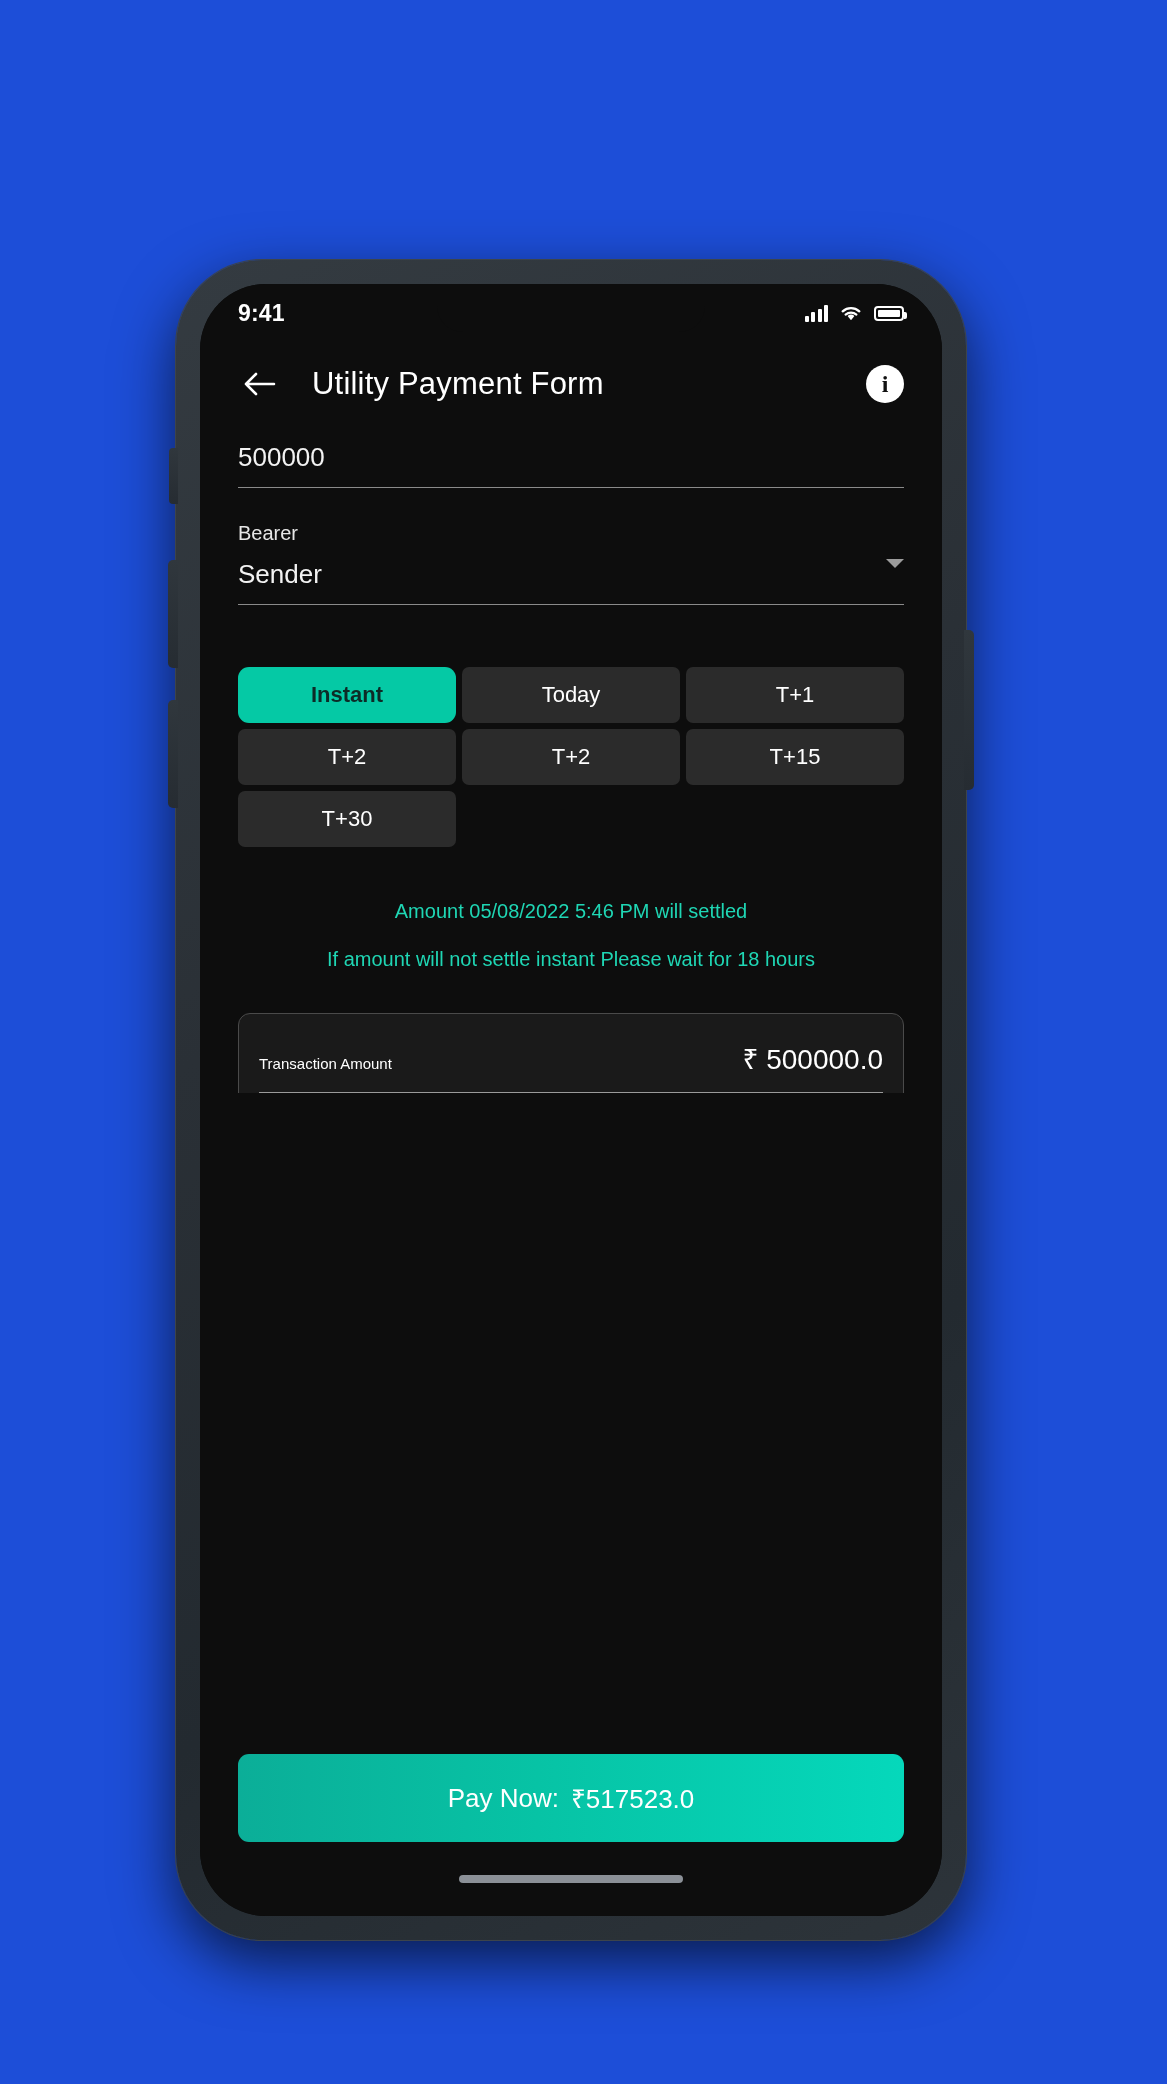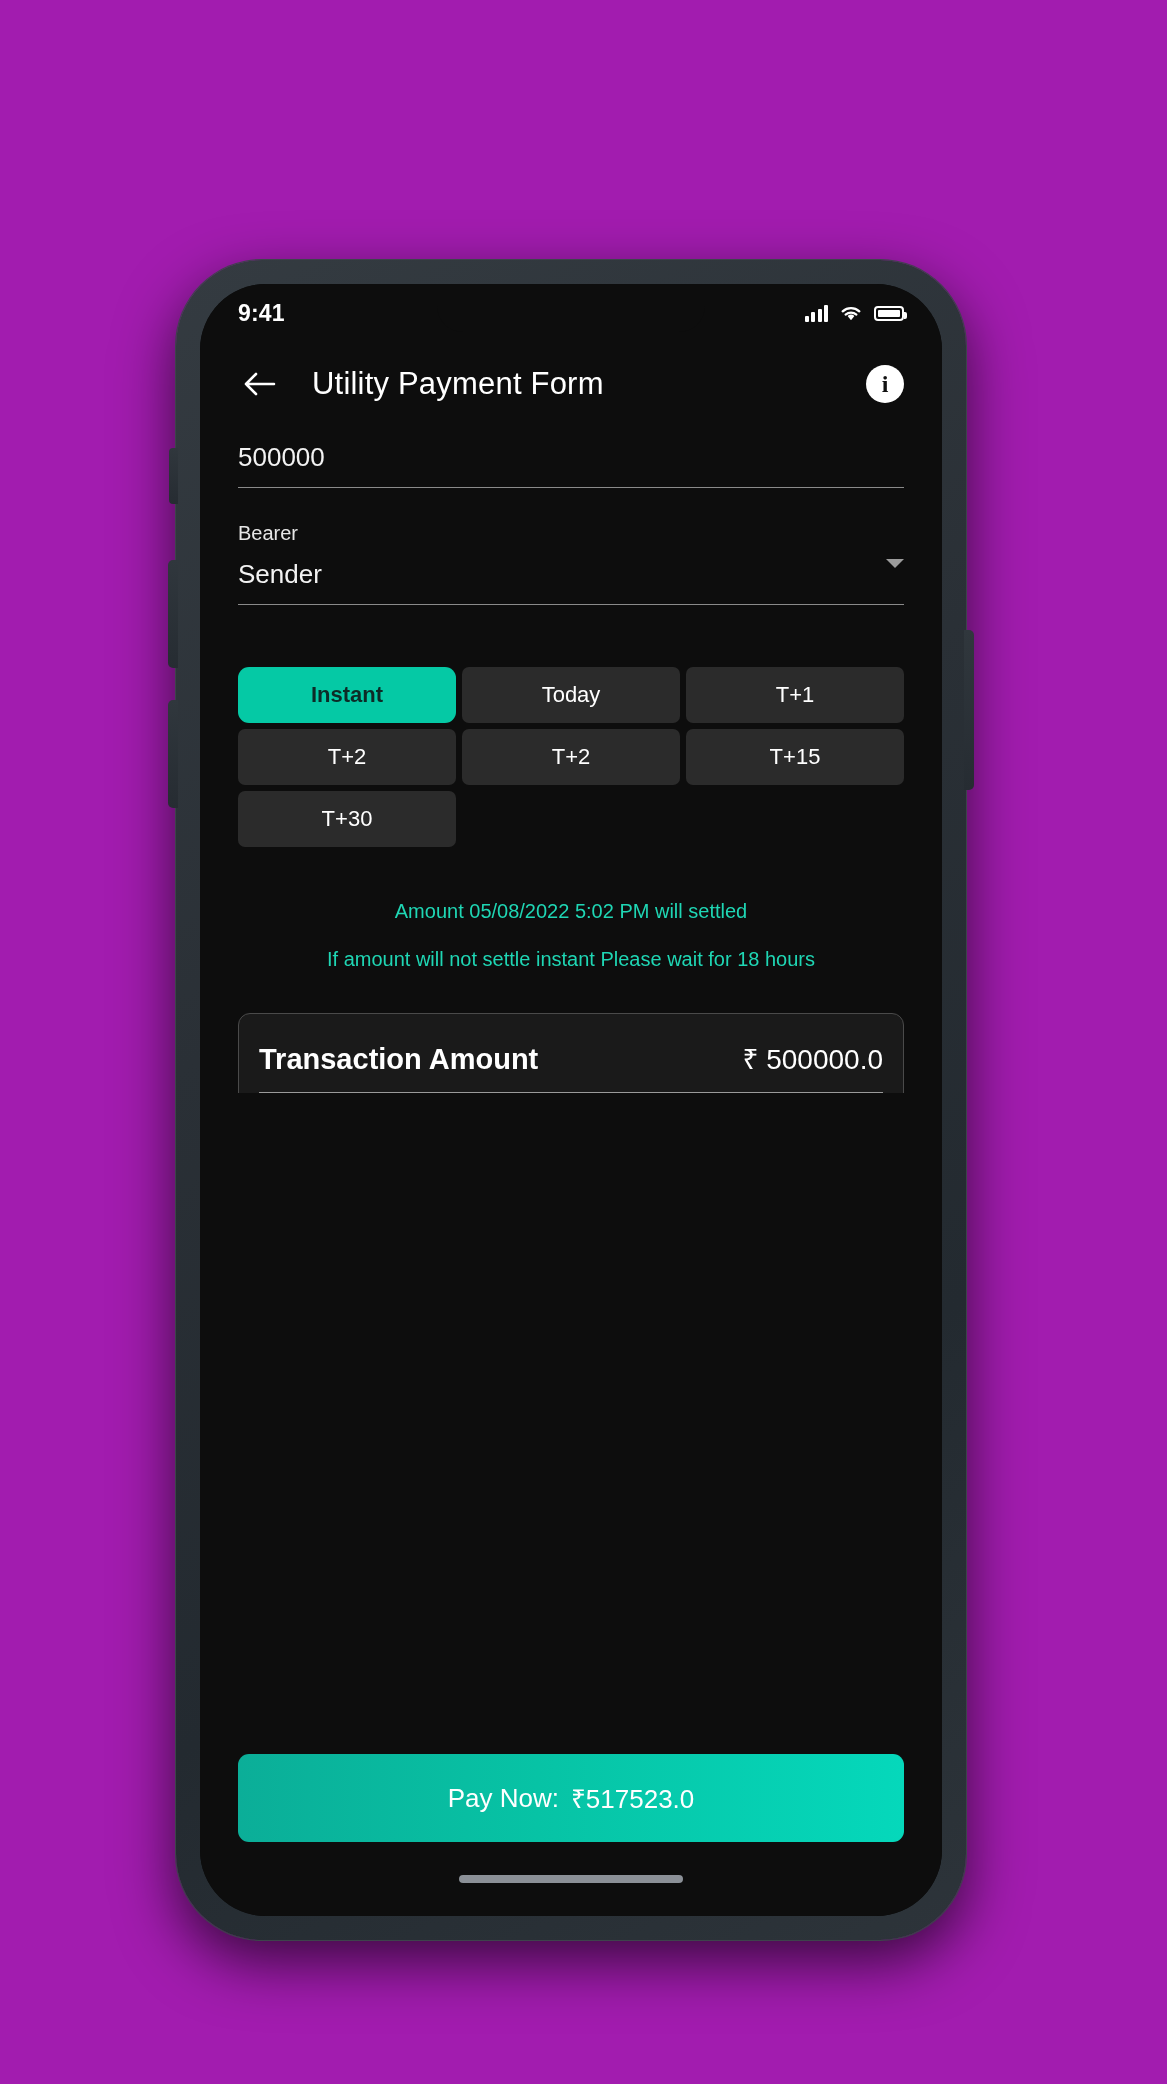--- a/index.html
+++ b/index.html
@@ -9,21 +9,21 @@
     height: 2084px;
     background: #121212;
     font-family: "Liberation Sans", sans-serif;
     overflow: hidden;
   }
 
   #stage {
     position: relative;
     width: 1167px;
     height: 2084px;
-    background: #a21caf;
+    background: #1d4ed8;
   }
 
   
   #phone-frame {
     position: absolute;
     left: 176px;
     top: 260px;
     width: 790px;
     height: 1680px;
     background: linear-gradient(150deg, #343b41 0%, #2a3036 38%, #232a30 70%, #2d343a 100%);
@@ -244,21 +244,21 @@
     border-radius: 12px;
     background: #1a1a1a;
     padding: 18px 20px 20px 20px;
   }
   .summary-row {
     display: flex;
     align-items: baseline;
     justify-content: space-between;
     padding: 7px 0;
   }
-  .summary-row .label { font-size: 29px; color: #ffffff; font-weight: bold; }
+  .summary-row .label { font-size: 15px; color: #ffffff; }
   .summary-row .value { font-size: 28px; color: #ffffff; }
   .summary-divider {
     height: 1px;
     background: #9a9a9a;
     margin: 8px 0;
   }
 
   
   #pay-now-button {
     margin: 0 38px 0 38px;
@@ -362,21 +362,21 @@
             <div class="settle-btn selected">Instant</div>
             <div class="settle-btn">Today</div>
             <div class="settle-btn">T+1</div>
             <div class="settle-btn">T+2</div>
             <div class="settle-btn">T+2</div>
             <div class="settle-btn">T+15</div>
             <div class="settle-btn">T+30</div>
           </div>
 
           <div id="settlement-notes">
-            <div class="note">Amount 05/08/2022 5:02 PM will settled</div>
+            <div class="note">Amount 05/08/2022 5:46 PM will settled</div>
             <div class="note" id="note-secondary">If amount will not settle instant Please wait for 18 hours</div>
           </div>
 
           <div id="summary-card">
             <div class="summary-row">
               <span class="label">Transaction Amount</span>
               <span class="value">₹ 500000.0</span>
             </div>
             <div class="summary-divider"></div>
 

